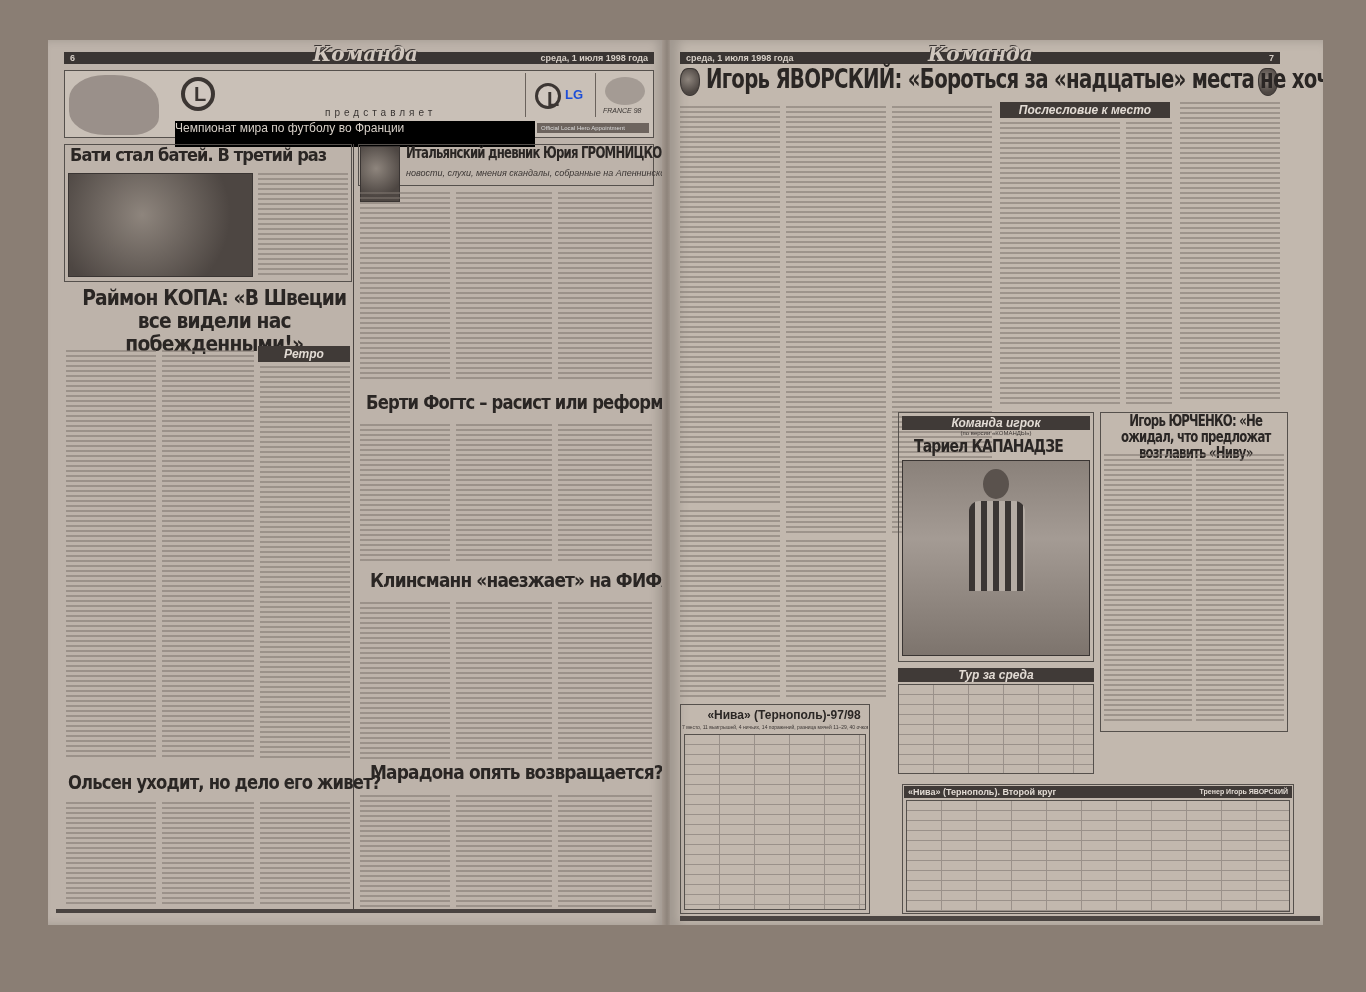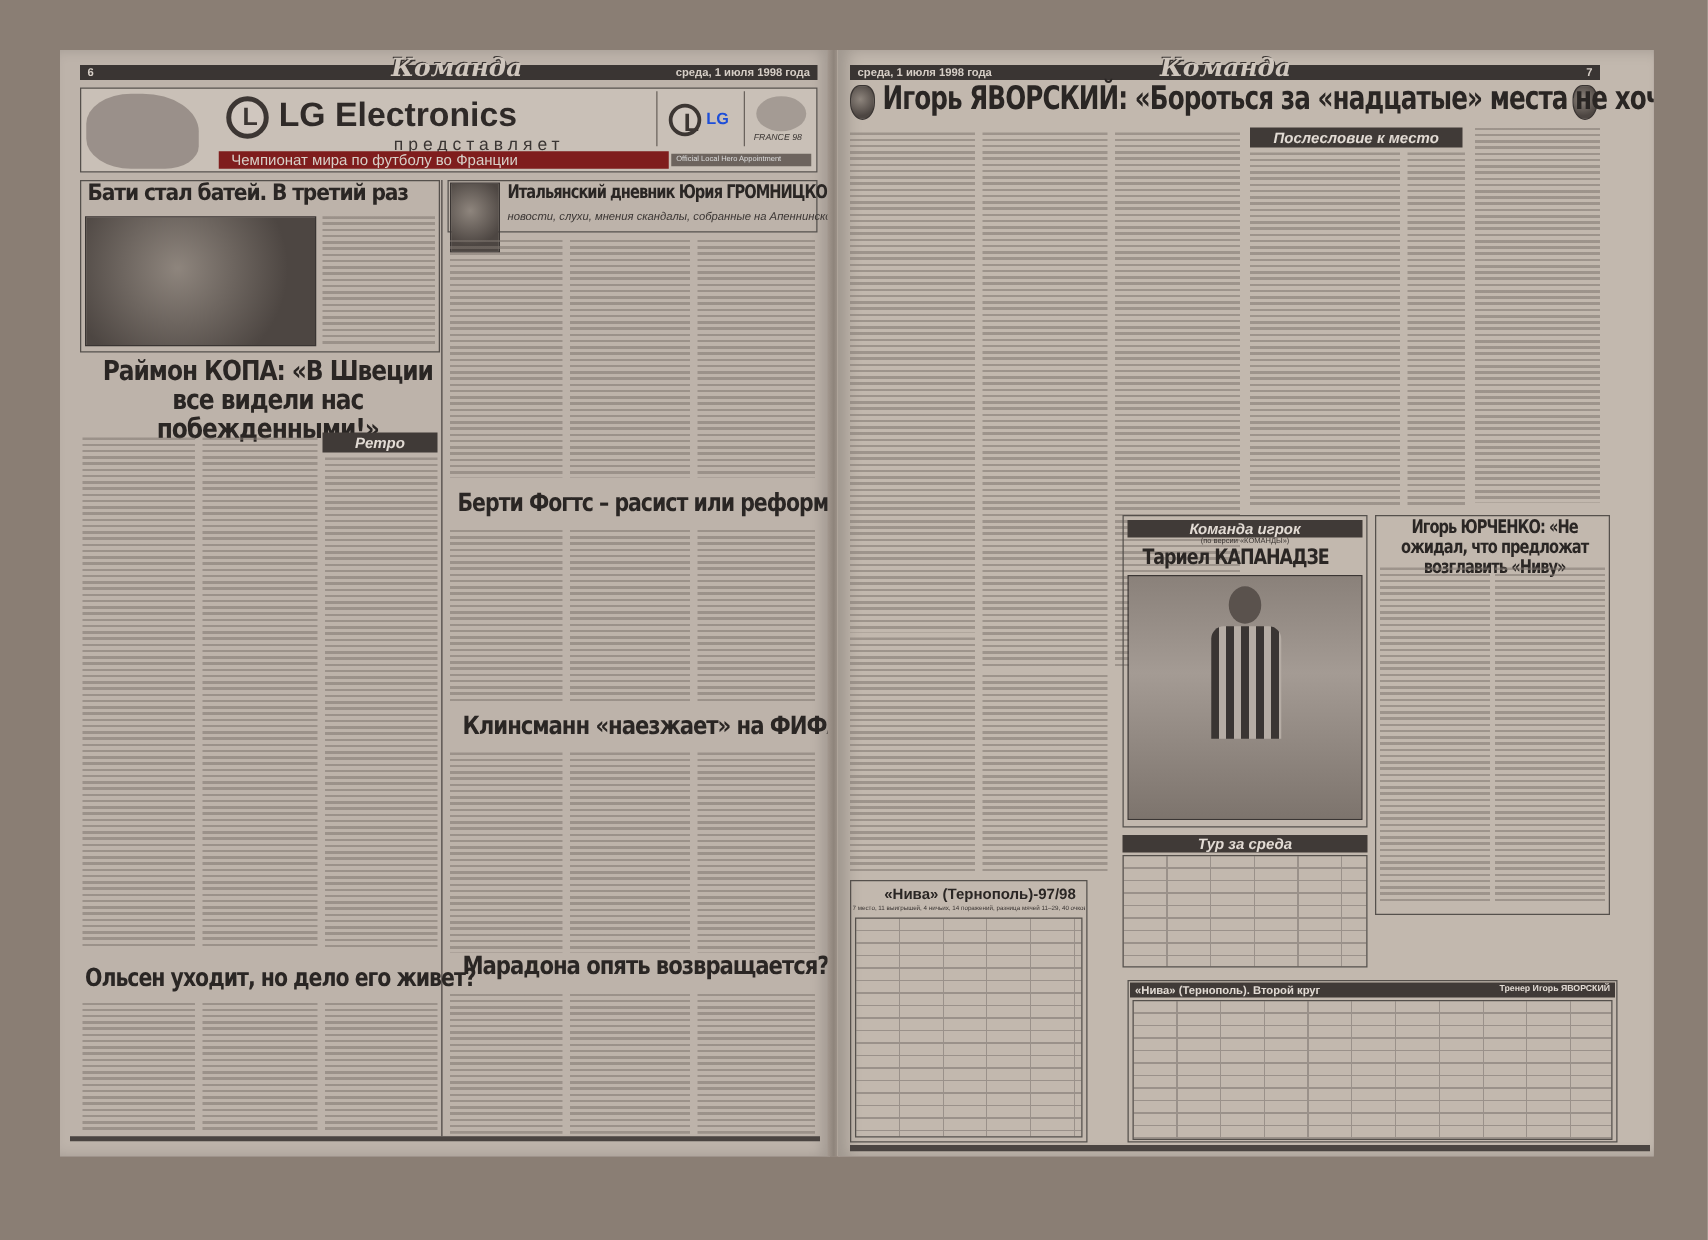--- a/index.html
+++ b/index.html
@@ -46,23 +46,22 @@
   <div class="page left">
     <div class="masthead-bar" style="left:16px;top:12px;width:590px;">
       <span>6</span>
       <span style="float:right">среда, 1 июля 1998 года</span>
     </div>
     <div class="logo-script" style="left:265px;top:2px;">Команда</div>
 
     <div class="box" style="left:16px;top:30px;width:590px;height:68px;background:#c9c0b7;">
       <div style="position:absolute;left:4px;top:4px;width:90px;height:60px;border-radius:40% 50% 30% 40%;background:#9a908a;"></div>
       <div class="lg-circle" style="left:116px;top:6px;width:34px;height:34px;"></div>
-      <div style="position:absolute;left:158px;top:6px;font-size:27px;font-weight:bold;color:#2f2a28;">LG Electronics</div>
-      <div style="position:absolute;left:250px;top:36px;font-size:14px;letter-spacing:4px;color:#3a3533;">представляет</div>
-      <div style="position:absolute;left:110px;top:50px;width:360px;height:14px;background:#7f1d1d;color:#d8d0c8;font-size:12px;line-height:14px;padding-left:10px;">Чемпионат мира по футболу во Франции</div>
+      <div style="position:absolute;left:260px;top:36px;font-size:10px;letter-spacing:4px;color:#3a3533;">представляет</div>
+      <div style="position:absolute;left:110px;top:50px;width:360px;height:26px;background:#000000;color:#d8d0c8;font-size:12px;line-height:14px;">Чемпионат мира по футболу во Франции</div>
       <div style="position:absolute;left:460px;top:2px;width:1px;height:44px;background:#6a625c;"></div>
       <div class="lg-circle" style="left:470px;top:12px;width:26px;height:26px;border-width:3px;"></div>
       <div style="position:absolute;left:500px;top:16px;font-weight:bold;font-size:13px;color:#1d4ed8;">LG</div>
       <div style="position:absolute;left:530px;top:2px;width:1px;height:44px;background:#6a625c;"></div>
       <div style="position:absolute;left:540px;top:6px;width:40px;height:28px;border-radius:50%;background:#a49b94;"></div>
       <div style="position:absolute;left:538px;top:36px;font-size:7px;font-style:italic;color:#3a3533;">FRANCE 98</div>
       <div style="position:absolute;left:472px;top:52px;width:112px;height:10px;background:#6d645e;color:#ddd;font-size:6px;line-height:10px;padding-left:4px;">Official Local Hero Appointment</div>
     </div>
 
     <div class="box" style="left:16px;top:104px;width:288px;height:138px;"></div>

